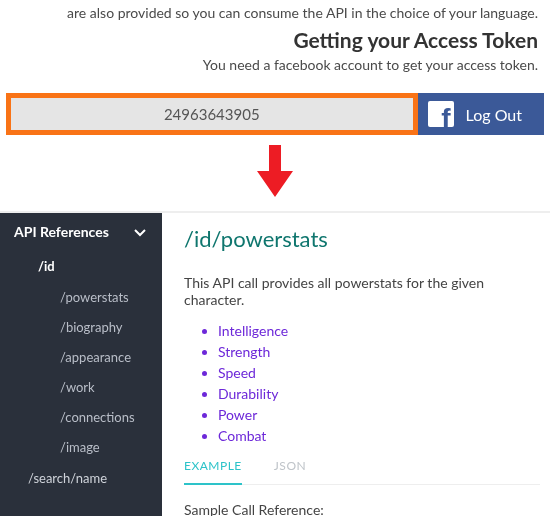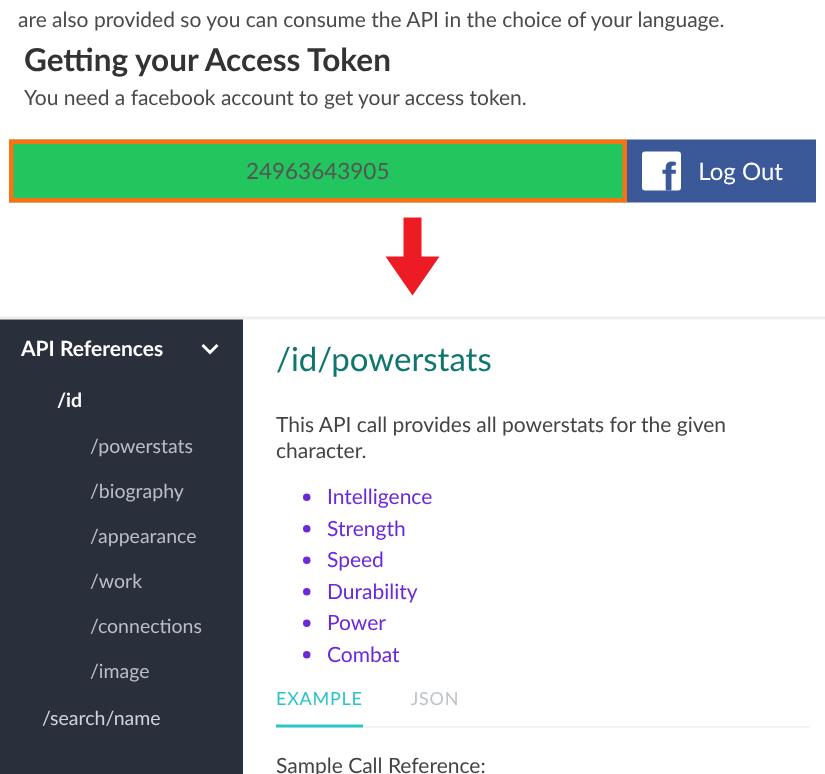--- a/index.html
+++ b/index.html
@@ -4,20 +4,21 @@
 <style>
   * { box-sizing: border-box; margin: 0; padding: 0; }
   body {
     font-family: 'Segoe UI', 'Lato', Arial, sans-serif;
     color: #333;
     background: #fff;
     width: 550px;
   }
   .top {
     padding: 0 12px 6px 12px;
+    text-align: right;
   }
   .intro-text {
     font-size: 14px;
     color: #4a4a4a;
     margin-top: 4px;
     white-space: nowrap;
   }
   .subhead {
     font-weight: 700;
     font-size: 21px;
@@ -29,22 +30,22 @@
     color: #4a4a4a;
     margin-left: 4px;
   }
   .token-row {
     display: flex;
     margin: 14px 6px 0 6px;
     height: 42px;
   }
   .token-box {
     flex: 1;
-    border: 3px solid #f97316;
-    background: #22c55e;
+    border: 5px solid #f97316;
+    background: #e5e5e5;
     display: flex;
     align-items: center;
     justify-content: center;
     font-size: 15px;
     color: #555;
   }
   .fb-btn {
     background: #3b5998;
     color: #fff;
     display: flex;

